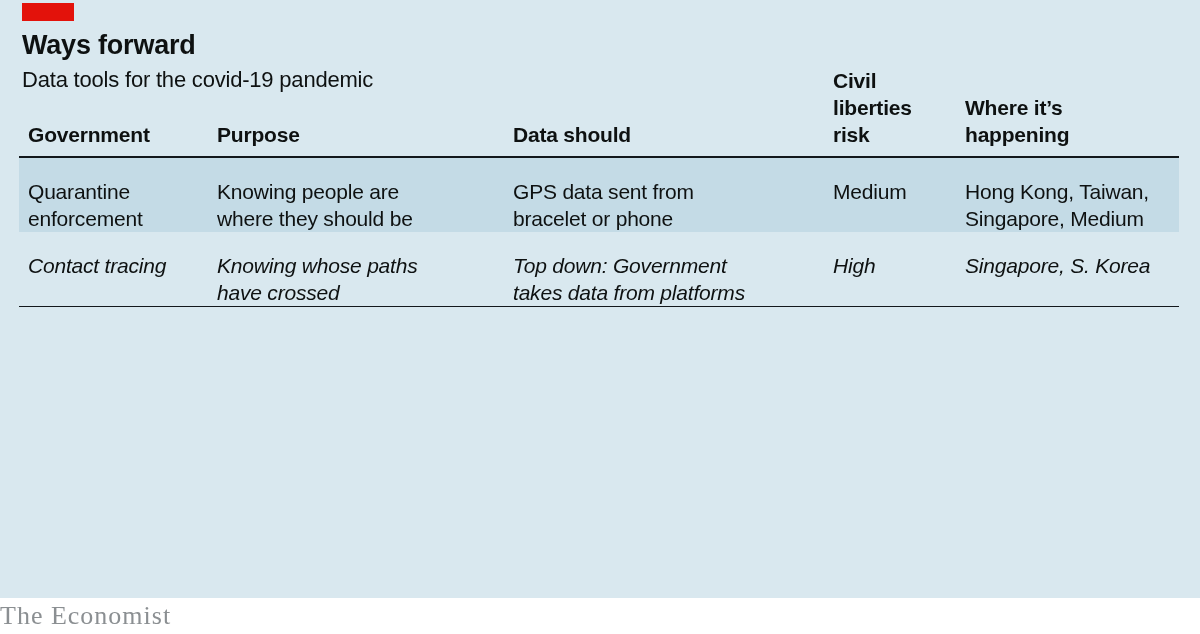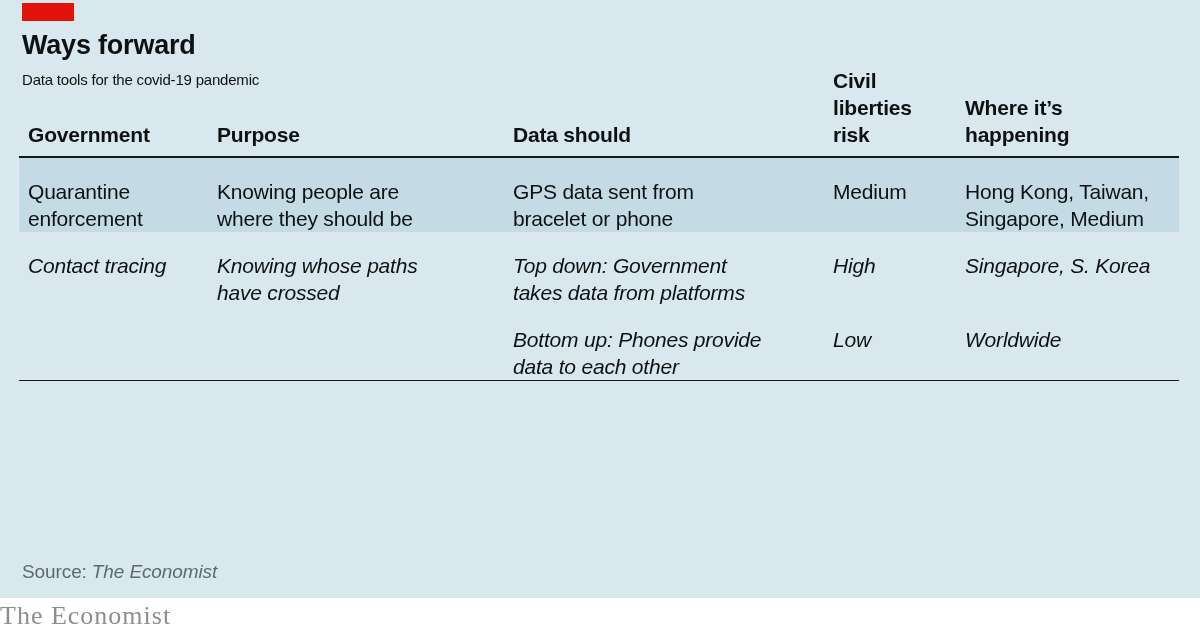--- a/index.html
+++ b/index.html
@@ -21,21 +21,21 @@
   .red-tab{
     position:absolute;left:22px;top:3px;width:52px;height:18px;
     background:var(--accent-red);
   }
   .title{
     position:absolute;left:22px;top:30px;
     font-size:27px;font-weight:700;line-height:30px;letter-spacing:-0.2px;
   }
   .subtitle{
     position:absolute;left:22px;top:67px;
-    font-size:15px;font-weight:400;line-height:26px;letter-spacing:-0.2px;
+    font-size:22px;font-weight:400;line-height:26px;letter-spacing:-0.2px;
   }
   table.data-table{
     position:absolute;left:19px;top:60px;width:1160px;
     border-collapse:collapse;table-layout:fixed;
     border-bottom:1.5px solid var(--rule);
   }
   .data-table th{
     vertical-align:bottom;text-align:left;
     font-size:21px;font-weight:700;line-height:27px;letter-spacing:-0.2px;
     padding:0 8px 8px 9px;white-space:pre-line;
@@ -108,28 +108,19 @@
   </tr>
           <tr class="band-light">
     <td>Contact tracing</td>
     <td>Knowing whose paths
 have crossed</td>
     <td>Top down: Government
 takes data from platforms</td>
     <td>High</td>
     <td>Singapore, S. Korea</td>
   </tr>
-          <tr class="band-light">
-    <td></td>
-    <td></td>
-    <td>Bottom up: Phones provide
-data to each other</td>
-    <td>Low</td>
-    <td>Worldwide</td>
-  </tr>
         </tbody>
     </table>
 
-    <div class="source"><span>Source:</span><span class="src-name">The Economist</span></div>
   </div>
 
   <div class="wordmark">The Economist</div>
 </div>
 
 </body></html>

